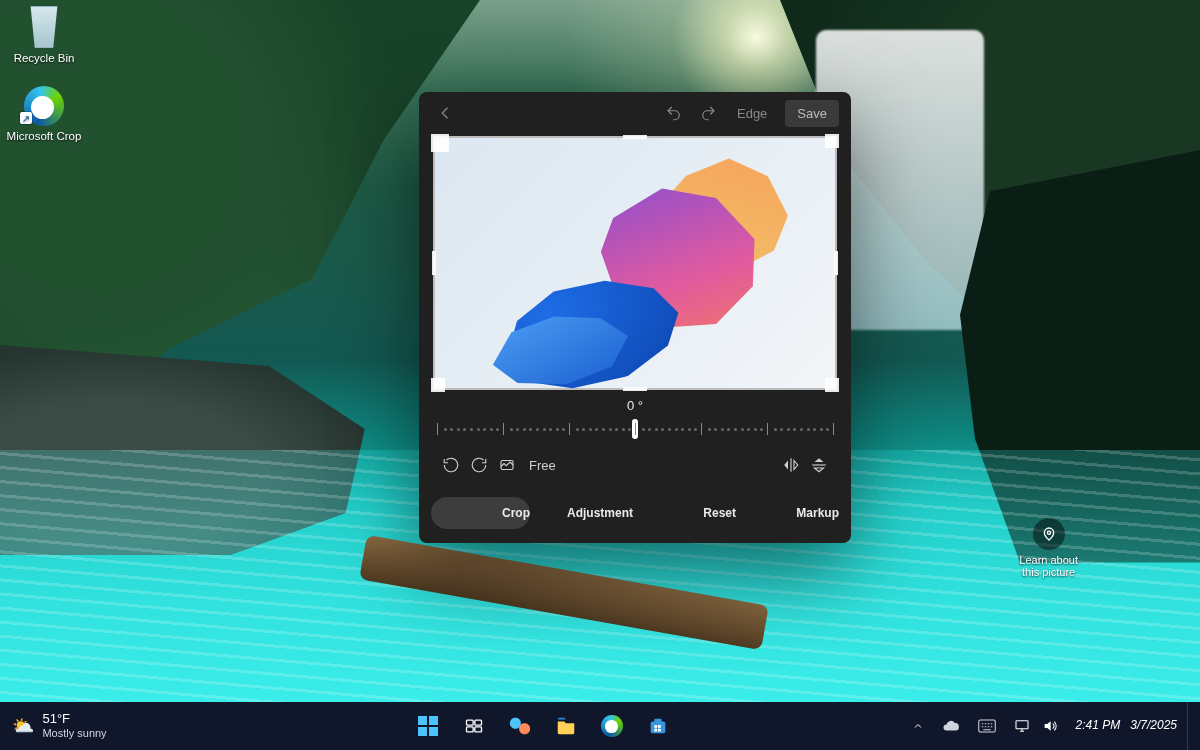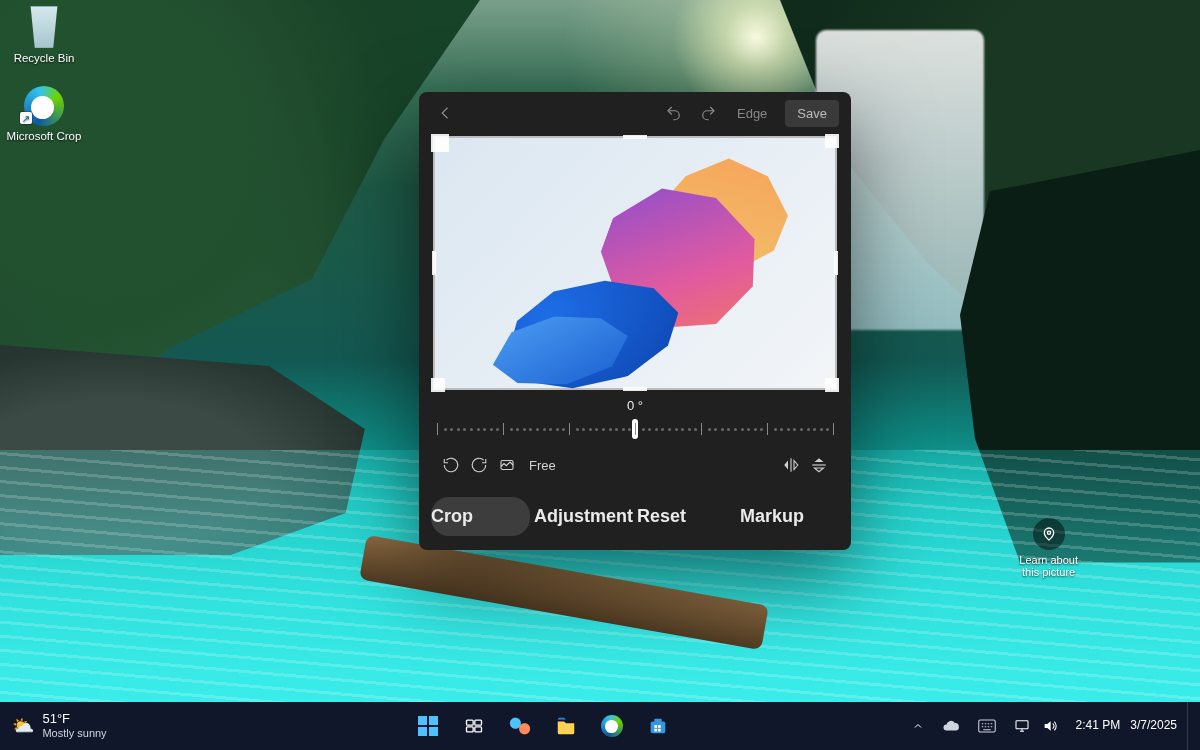--- a/index.html
+++ b/index.html
@@ -204,21 +204,21 @@
 .ruler .tick.major{height:12px;top:6px;background:#8a8a8a;}
 .ruler .tick.dot{width:3px;height:3px;border-radius:50%;top:11px;}
 .ruler .indicator{position:absolute;left:calc(50% - 3px);top:2px;width:6px;height:20px;background:#fff;border-radius:3px;}
 
 .tool-row{display:flex;align-items:center;padding:4px 18px 10px;color:#d0d0d0;font-size:13px;}
 .tool-row .ibtn{width:28px;height:28px;display:flex;align-items:center;justify-content:center;cursor:pointer;border-radius:4px;}
 .tool-row .ibtn svg{stroke:#d0d0d0;fill:none;stroke-width:1.5;}
 .tool-row .center{flex:1;display:flex;align-items:center;justify-content:flex-start;gap:8px;}
 
 .tabs{display:flex;padding:8px 12px 14px;gap:4px;}
-.tabs .tab{flex:1;text-align:left;padding:9px 0;font-size:18px;color:#eaeaea;border-radius:18px;cursor:pointer;font-weight:600;}
+.tabs .tab{flex:1;text-align:right;padding:9px 0;font-size:12px;color:#eaeaea;border-radius:18px;cursor:pointer;font-weight:600;}
 .tabs .tab.active{background:#3d3d3d;}
 
 
 
 .taskbar{
   position:absolute;left:0;bottom:0;width:100%;height:48px;
   background:#10172a;
   display:flex;align-items:center;color:#fff;font-size:12px;
 }
 .tb-left{display:flex;align-items:center;gap:8px;padding-left:12px;min-width:170px;}
@@ -233,21 +233,21 @@
   display:flex;align-items:center;gap:10px;width:200px;height:32px;
   background:#2c3447;border-radius:16px;padding:0 12px;cursor:text;color:#cfd5e0;
 }
 .tb-search .sicon{font-size:14px;}
 
 .winlogo{display:grid;grid-template-columns:9px 9px;grid-template-rows:9px 9px;gap:2px;}
 .winlogo span{background:#4cc2ff;}
 
 .tb-icon-svg{display:block;}
 
-.tb-right{display:flex;align-items:center;gap:2px;padding-right:6px;}
+.tb-right{display:flex;align-items:center;gap:2px;padding-right:6px;font-style:italic;}
 .tb-tray{display:flex;align-items:center;gap:10px;padding:0 8px;height:40px;cursor:pointer;border-radius:4px;}
 .tb-clock{line-height:1.15;text-align:right;padding:0 8px;}
 .tb-clock div{font-size:12px;}
 .tb-show-desktop{width:6px;height:48px;border-left:1px solid rgba(255,255,255,0.15);}
 </style>
 </head>
 <body>
 
 <div class="wallpaper">
   <div class="foliage-left"></div>

